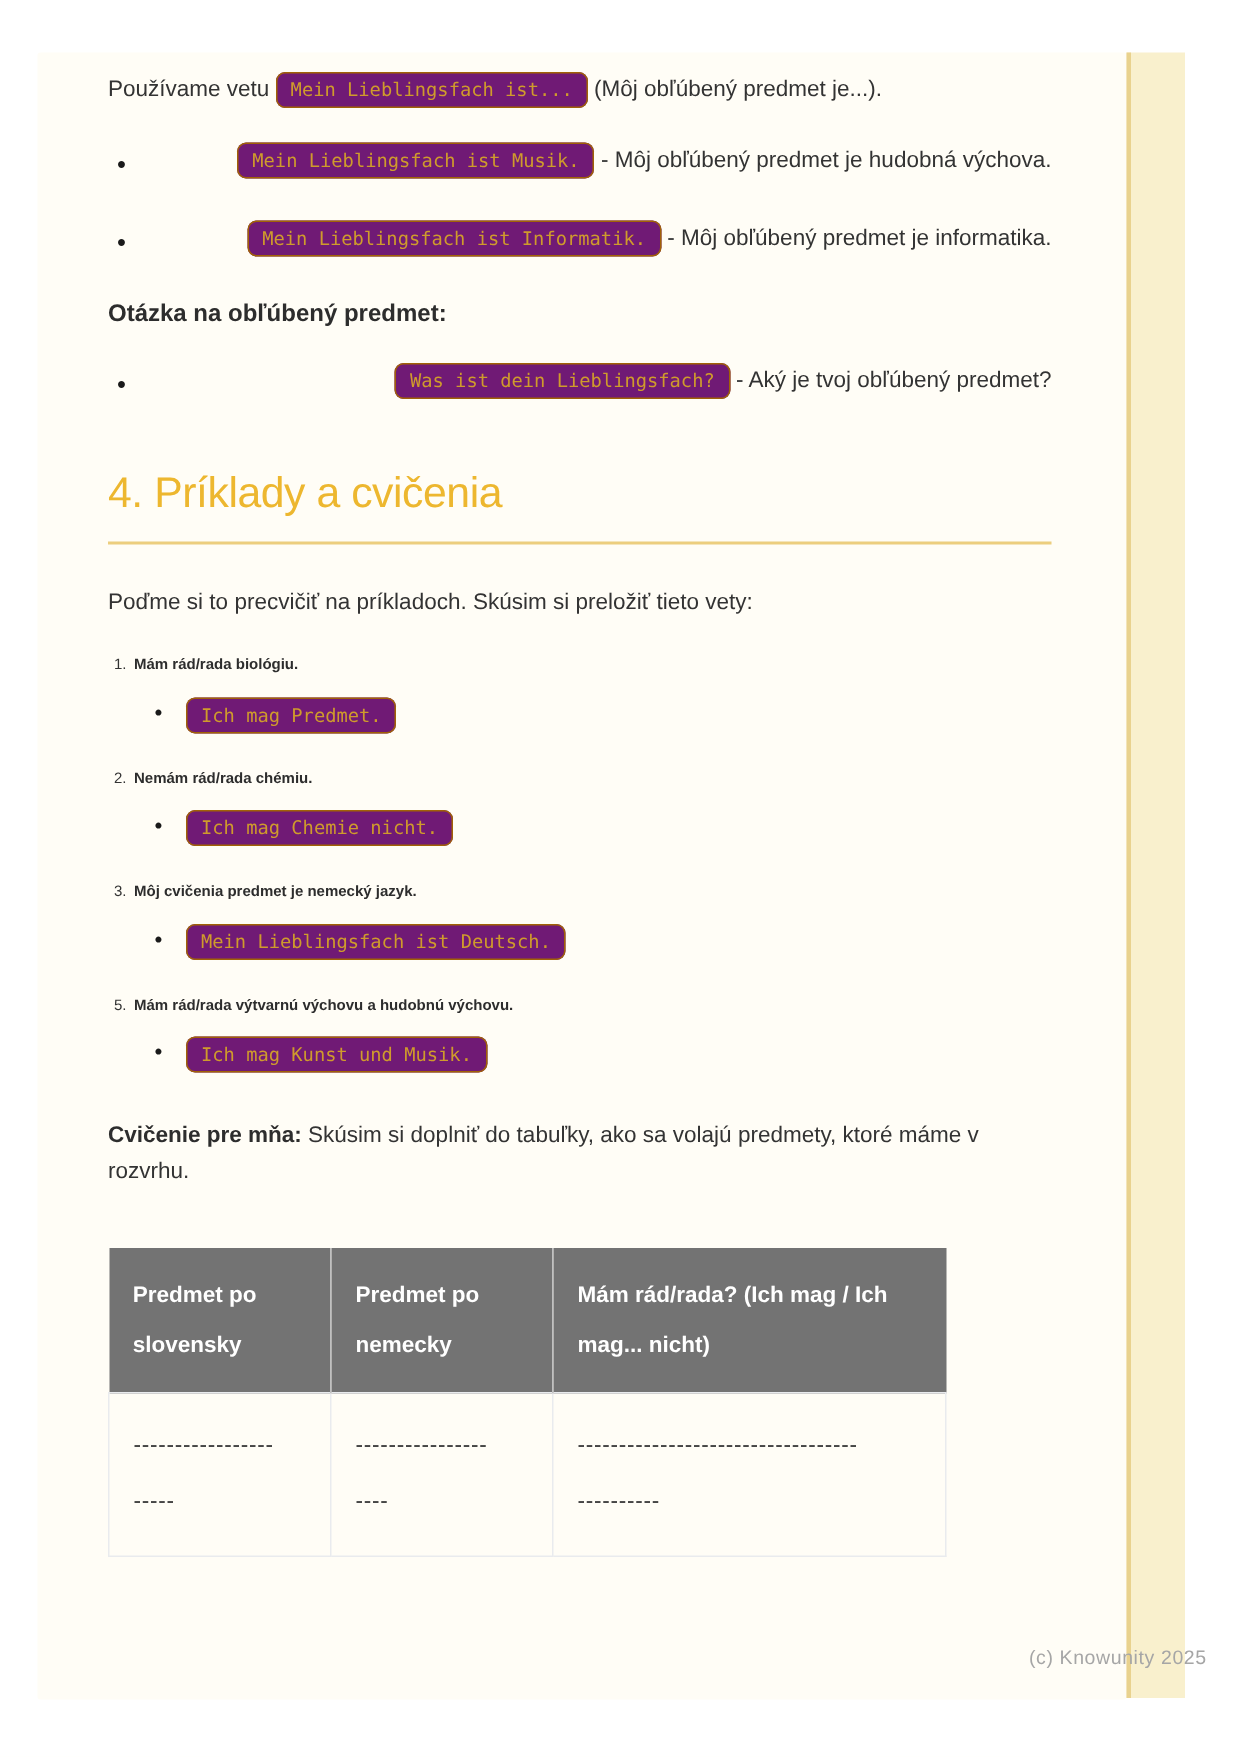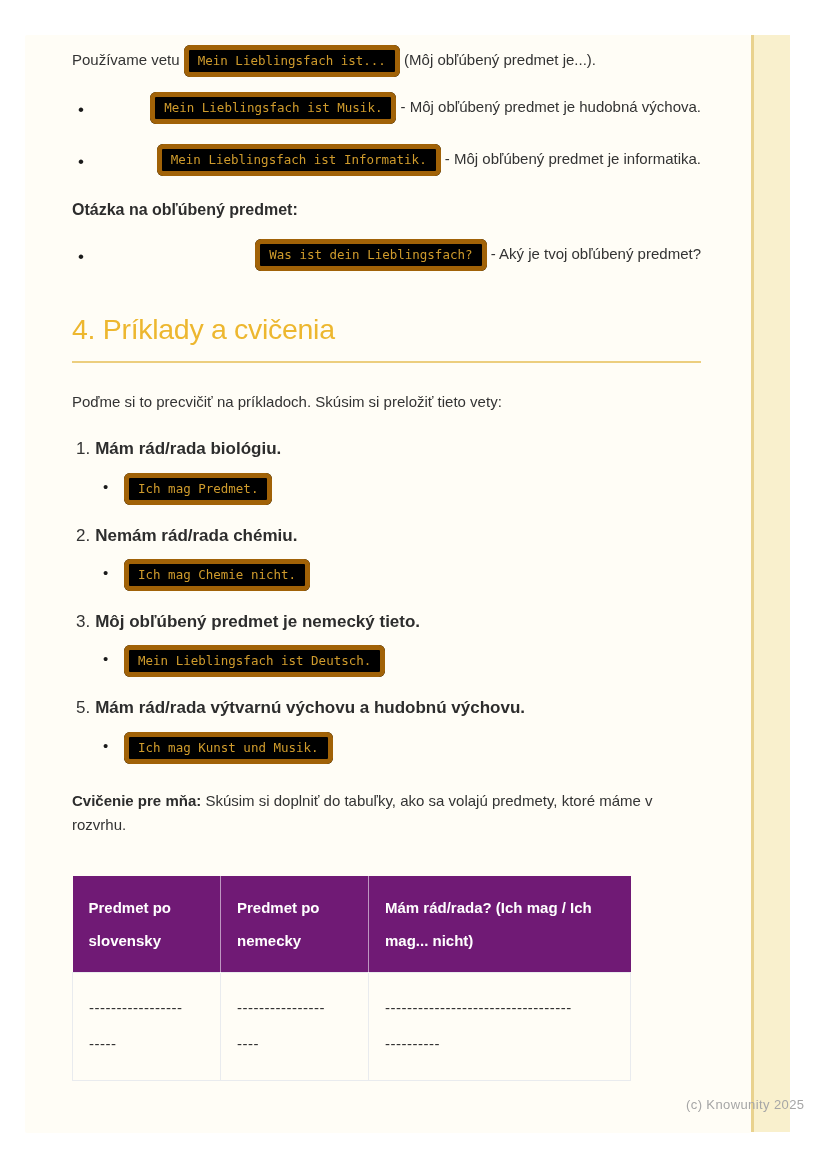--- a/index.html
+++ b/index.html
@@ -14,52 +14,52 @@
     position:absolute; left:751px; top:35px; width:39px; height:1097px;
     background:#f9f0cd; border-left:3px solid #e9d28e;
   }
   .content { padding:13px 50px 0 47px; }
 
   p.body-text { font-size:15px; line-height:1.6; color:#333333; }
   .bold { font-weight:700; color:#2d2d2d; }
 
   .code {
     font-family:"DejaVu Sans Mono", monospace;
-    font-size:12.5px; color:#cf9b2c; background:#000000;
-    border:5px solid #a16207; border-radius:6px;
+    font-size:12.5px; color:#cf9b2c; background:#701a75;
+    border:1px solid #a16207; border-radius:6px;
     padding:3px 9px 4px 9px; white-space:nowrap;
   }
 
   ul.dotlist { list-style:none; margin:20px 0 0 6px;text-align:right; }
   ul.dotlist > li { position:relative; padding-left:24px; margin-bottom:21px; font-size:15px; line-height:2.05; }
   ul.dotlist > li::before { content:"•"; position:absolute; left:0; top:1px; font-size:17px; color:#1a1a1a; }
 
   .subhead { margin-top:26px; font-size:16px; font-weight:700; color:#2d2d2d; }
 
   h2.section {
     margin-top:44px; font-size:28.5px; font-weight:400;
     color:#edb72f; letter-spacing:-0.3px;
   }
   .rule { border:none; border-top:2px solid #ecce7e; margin-top:15px; }
 
   .lead { margin-top:27px; }
 
   ol.examples { list-style:none; margin:22px 0 0 4px; }
   ol.examples > li { margin-bottom:19px; }
-  .ex-task { font-size:17px; line-height:1.55; }
+  .ex-task { font-size:10px; line-height:1.55; }
   .ex-num { font-weight:400; color:#333333; margin-right:5px; }
   .ex-sub { list-style:none; margin:9px 0 0 27px; }
   .ex-sub > li { position:relative; padding-left:21px; line-height:2; }
   .ex-sub > li::before { content:"•"; position:absolute; left:0; top:0; font-size:15px; color:#1a1a1a; }
 
   .exercise { margin-top:26px; line-height:1.72; }
 
   table.subject-table { width:558px; margin-top:39px; border-collapse:collapse; font-size:15px; table-layout:fixed; }
   table.subject-table thead th {
-    background:#701a75; color:#ffffff; font-weight:700; text-align:left;
+    background:#737373; color:#ffffff; font-weight:700; text-align:left;
     padding:15px 16px; line-height:2.2; vertical-align:top;
     border-left:1px solid rgba(255,255,255,0.55);
   }
   table.subject-table thead th:first-child { border-left:none; }
   table.subject-table tbody td {
     padding:17px 16px; border:1px solid #e9ebee; color:#333333; vertical-align:middle;
   }
   table.subject-table tbody tr:nth-child(even) { background:#f6f8fa; }
   tr.dash-row td { white-space:pre-line; line-height:2.45; letter-spacing:0.5px; color:#4a4a4a; padding-top:13px; padding-bottom:13px; }
 
@@ -99,21 +99,21 @@
             <li><span class="code">Ich mag Predmet.</span></li>
           </ul>
       </li>
       <li>
         <div class="ex-task"><span class="ex-num">2.</span><span class="bold">Nemám rád/rada chémiu.</span></div>
         <ul class="ex-sub">
             <li><span class="code">Ich mag Chemie nicht.</span></li>
           </ul>
       </li>
       <li>
-        <div class="ex-task"><span class="ex-num">3.</span><span class="bold">Môj obľúbený predmet je nemecký tieto.</span></div>
+        <div class="ex-task"><span class="ex-num">3.</span><span class="bold">Môj cvičenia predmet je nemecký jazyk.</span></div>
         <ul class="ex-sub">
             <li><span class="code">Mein Lieblingsfach ist Deutsch.</span></li>
           </ul>
       </li>
       <li>
         <div class="ex-task"><span class="ex-num">5.</span><span class="bold">Mám rád/rada výtvarnú výchovu a hudobnú výchovu.</span></div>
         <ul class="ex-sub">
             <li><span class="code">Ich mag Kunst und Musik.</span></li>
           </ul>
       </li>

